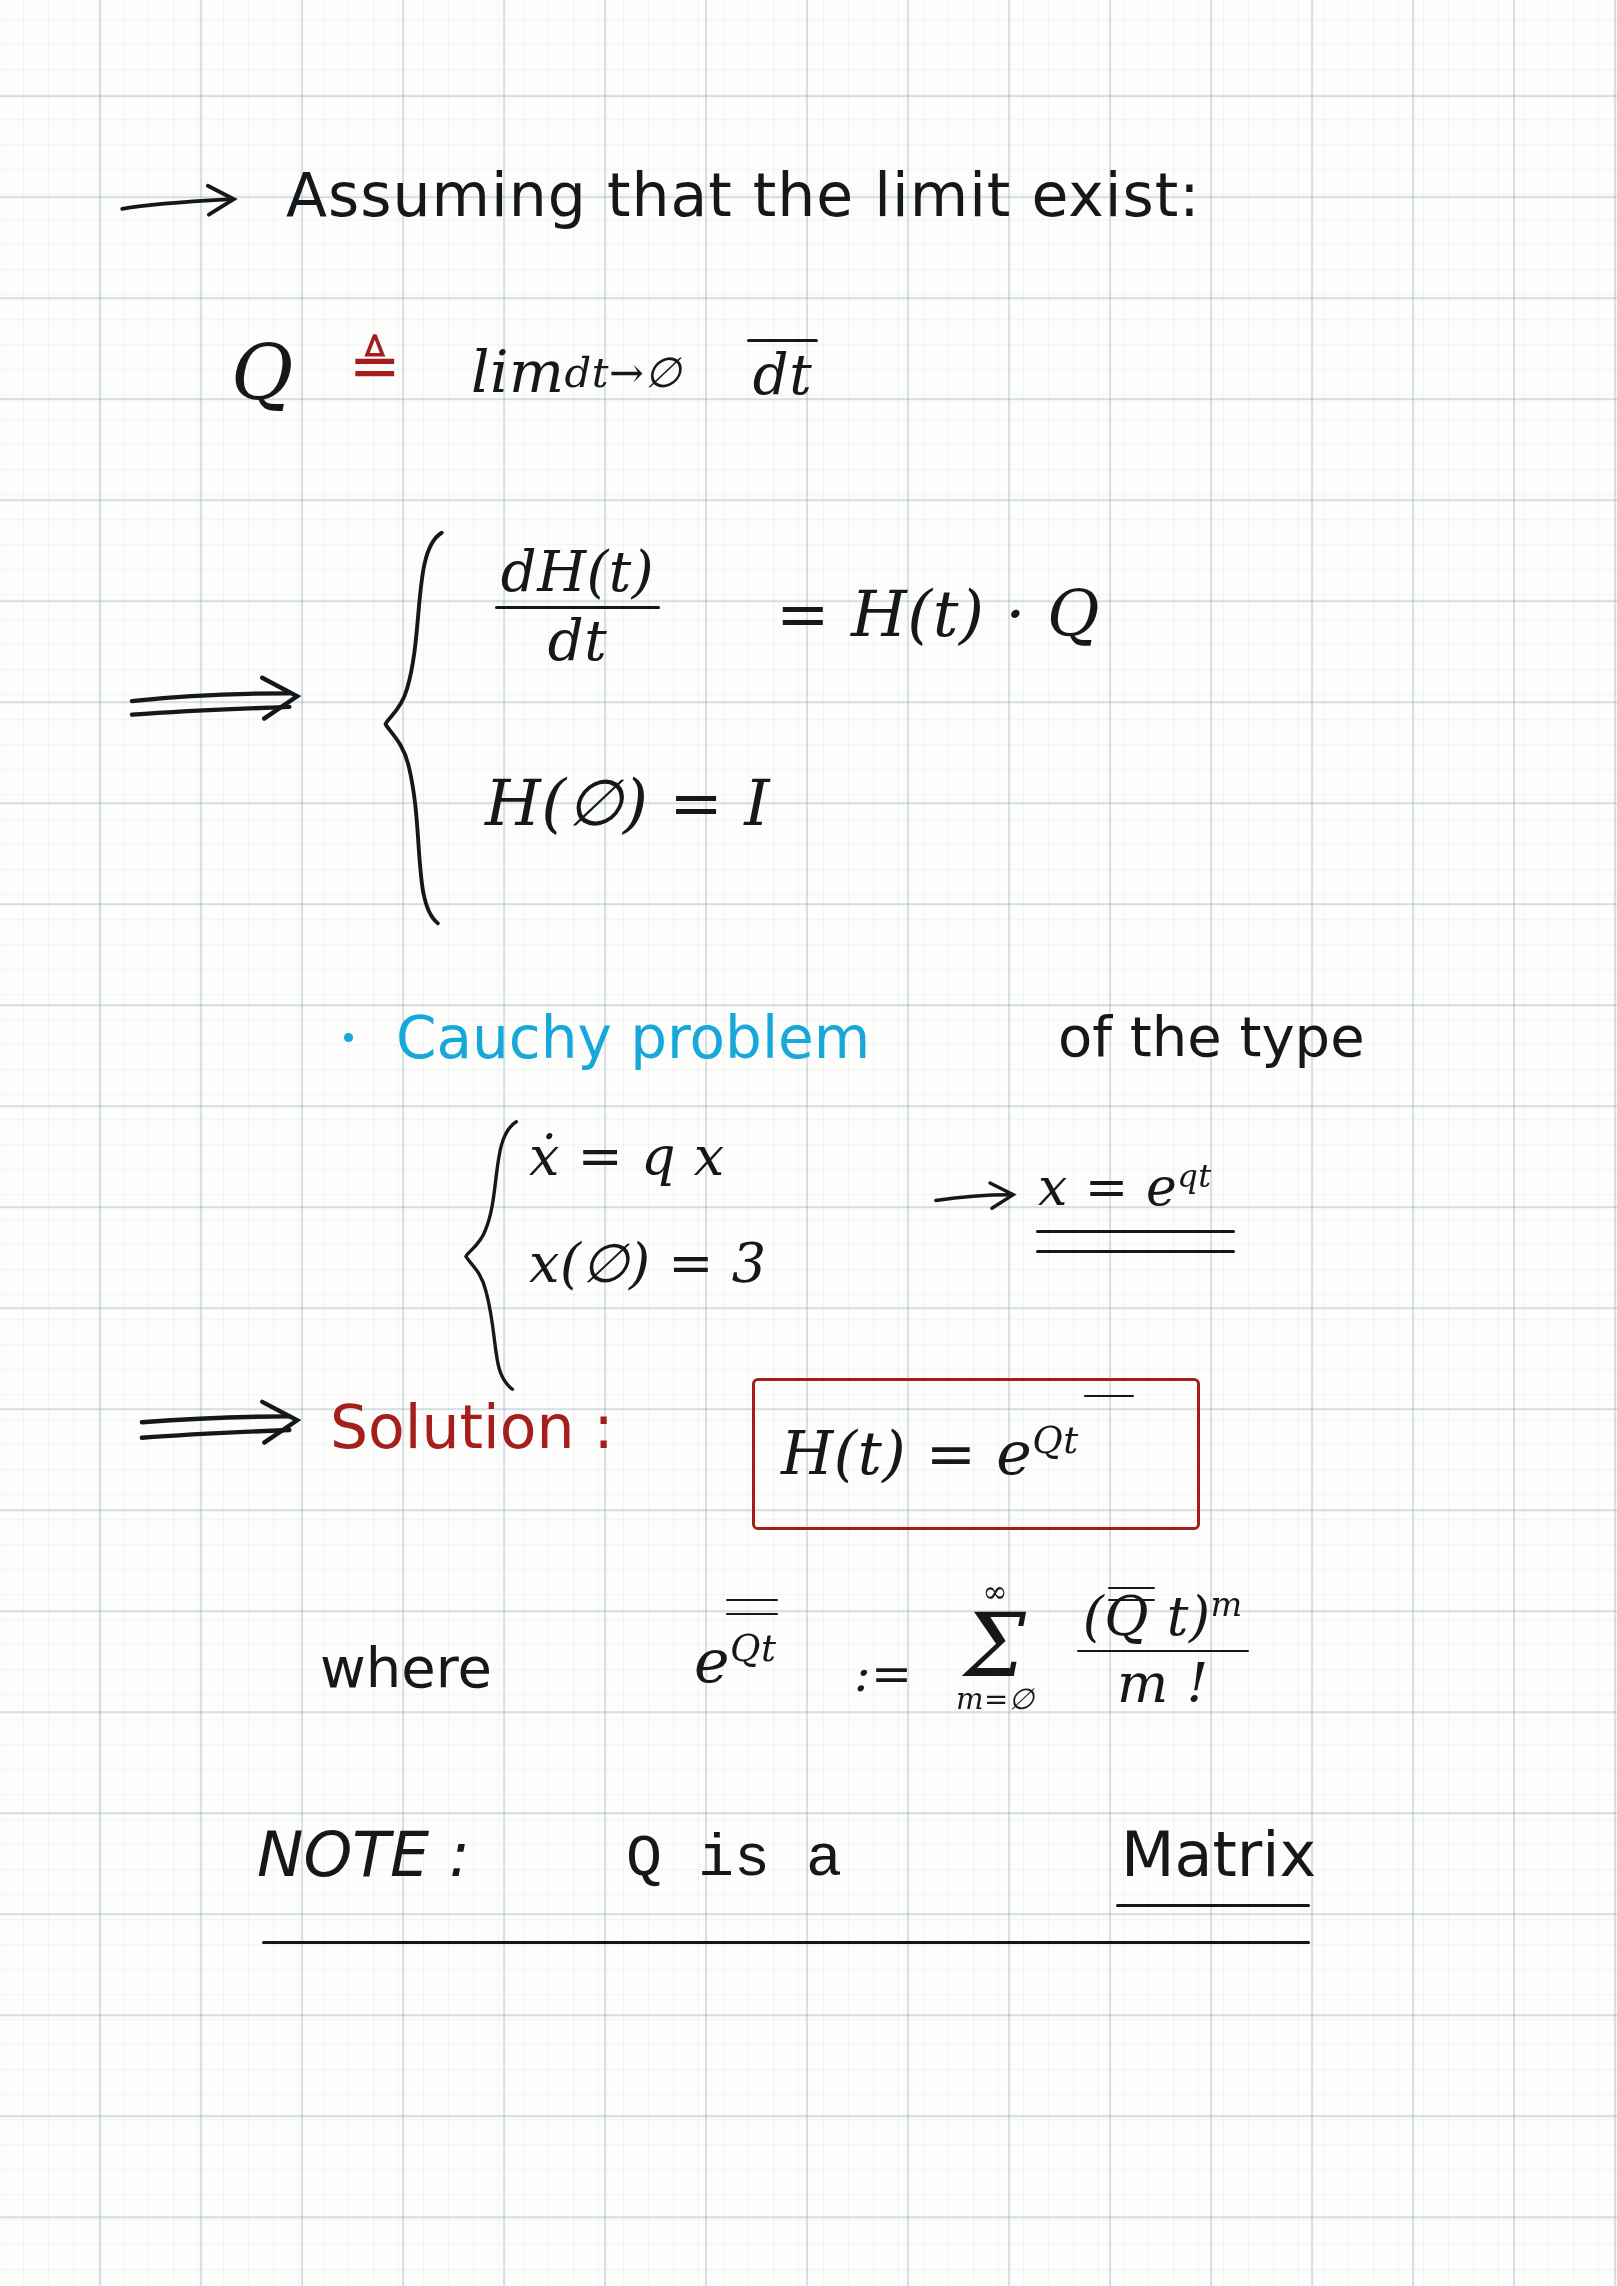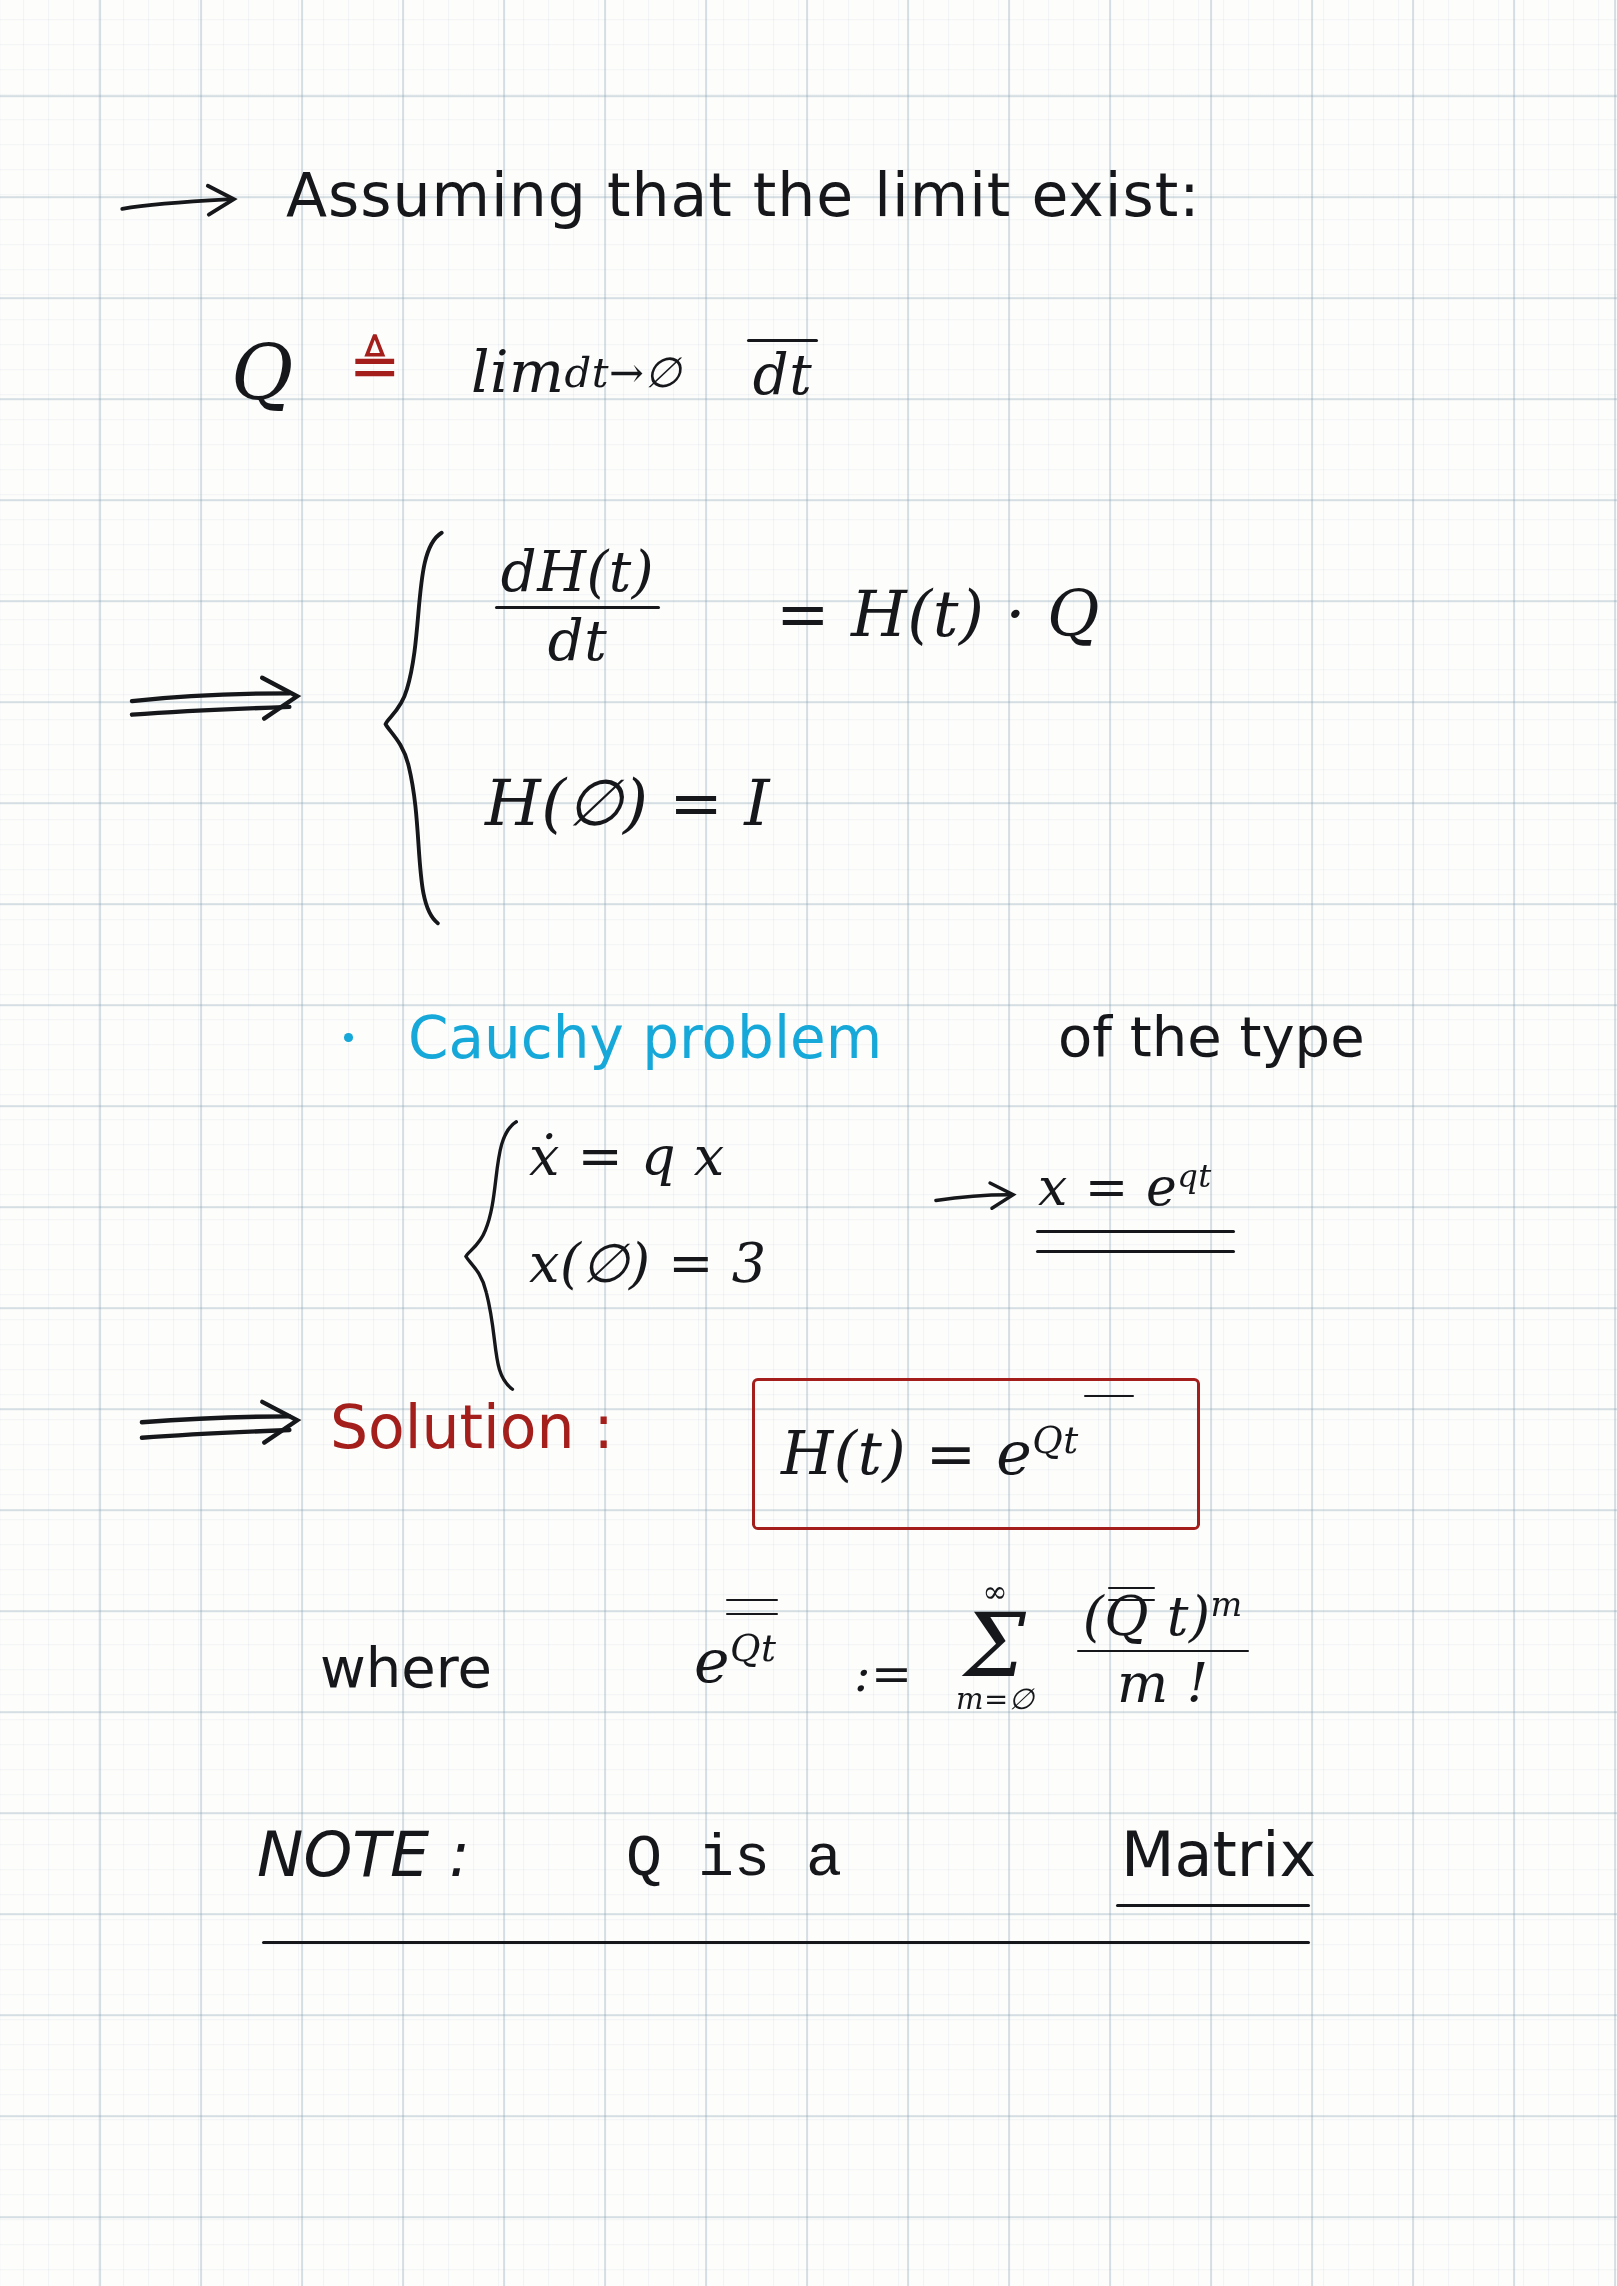--- a/index.html
+++ b/index.html
@@ -166,21 +166,21 @@
       <span class="num">dH(t)</span>
       <span class="bar"></span>
       <span class="den">dt</span>
     </span>
   </div>
   <div class="ink hand" style="left:776px; top:568px; font-size:64px;margin-top:14px;">= H(t) · Q</div>
 
   <div class="ink hand" style="left:485px; top:771px; font-size:64px;">H(∅) = I</div>
 
   <div class="dotmark" style="left:344px; top:1033px;"></div>
-  <div class="ink blue hand-up" style="left:392px; top:1009px; font-size:58px;padding-left:16px;">Cauchy problem</div>
+  <div class="ink blue hand-up" style="left:380px; top:1009px; font-size:58px;padding-left:16px;">Cauchy problem</div>
   <div class="ink hand-up" style="left:1058px; top:1009px; font-size:56px;">of the type</div>
 
   <svg class="brace" style="left:456px; top:1116px;" width="78" height="281" viewBox="0 0 80 290">
     <path d="M62 6 C 36 22, 46 80, 30 118 C 24 134, 12 140, 10 145 C 14 152, 26 160, 31 182 C 44 232, 36 266, 58 282" stroke="#16171a" stroke-width="3.5" fill="none" stroke-linecap="round"></path>
   </svg>
 
   <div class="ink hand" style="left:529px; top:1130px; font-size:54px;">ẋ = q x</div>
   <div class="ink hand" style="left:529px; top:1237px; font-size:54px;">x(∅) = 3</div>
 
   <svg class="arrow" style="left:932px; top:1179px;" width="87" height="43" viewBox="0 0 90 44">

